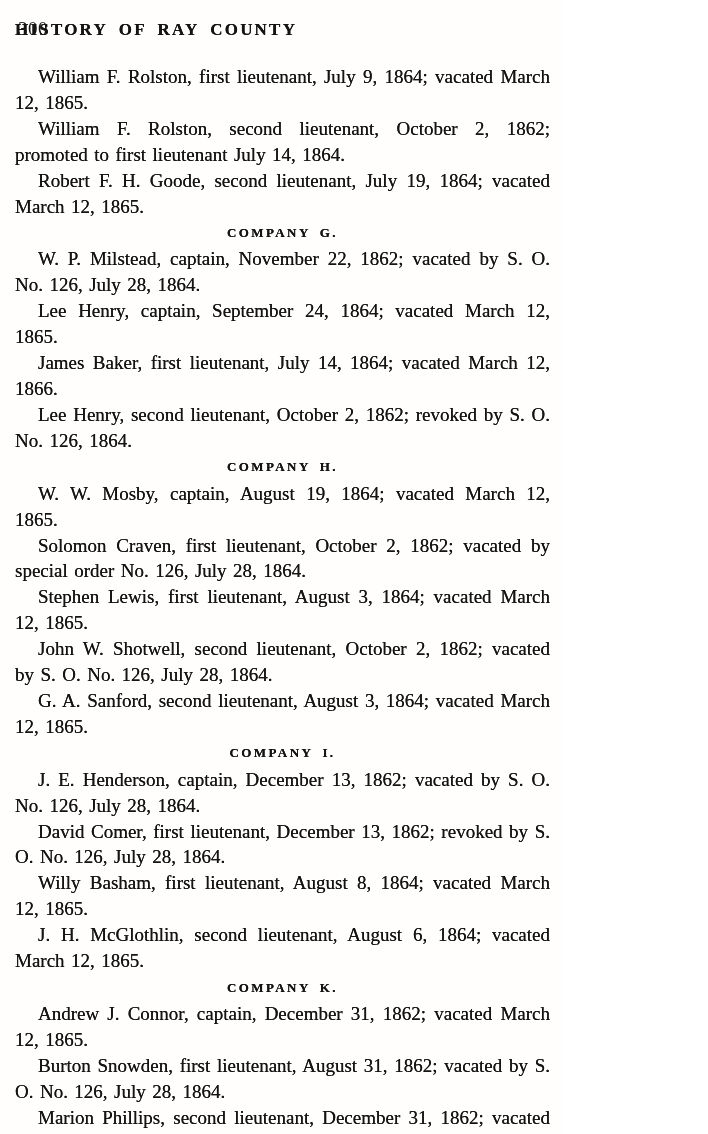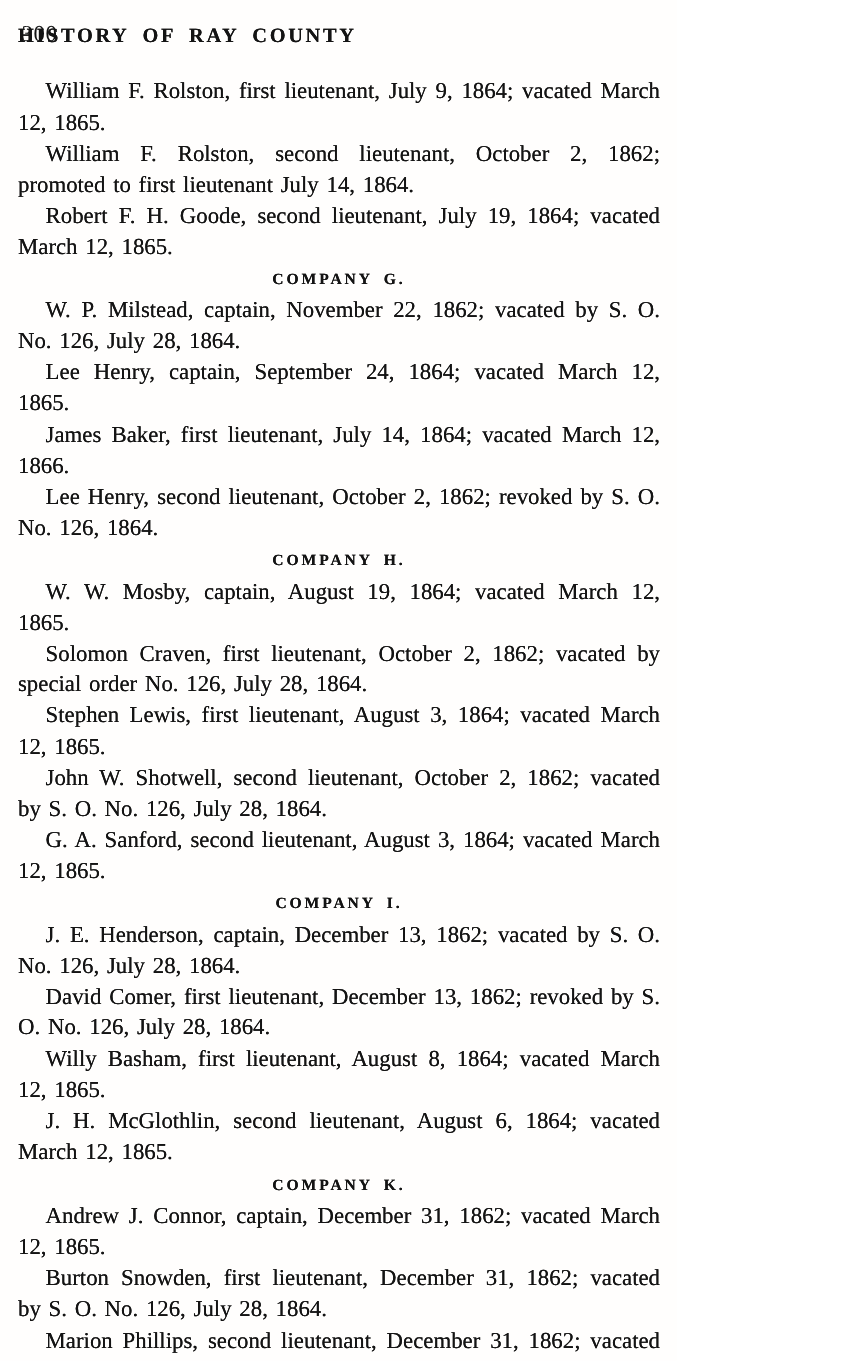--- a/index.html
+++ b/index.html
@@ -104,17 +104,17 @@
     <h2 class="company-heading">COMPANY I.</h2>
     <p class="entry">J. E. Henderson, captain, December 13, 1862; vacated by S. O. No. 126, July 28, 1864.</p>
     <p class="entry">David Comer, first lieutenant, December 13, 1862; revoked by S. O. No. 126, July 28, 1864.</p>
     <p class="entry">Willy Basham, first lieutenant, August 8, 1864; vacated March 12, 1865.</p>
     <p class="entry">J. H. McGlothlin, second lieutenant, August 6, 1864; vacated March 12, 1865.</p>
   </div>
 
   <div>
     <h2 class="company-heading">COMPANY K.</h2>
     <p class="entry">Andrew J. Connor, captain, December 31, 1862; vacated March 12, 1865.</p>
-    <p class="entry">Burton Snowden, first lieutenant, December 31, 1862; vacated by S. O. No. 126, July 28, 1864.</p>
+    <p class="entry">Burton Snowden, first lieutenant, August 31, 1862; vacated by S. O. No. 126, July 28, 1864.</p>
     <p class="entry">Marion Phillips, second lieutenant, December 31, 1862; vacated by S. O. July 28, 1864.</p>
   </div>
 
 </div>
 
 </body></html>

